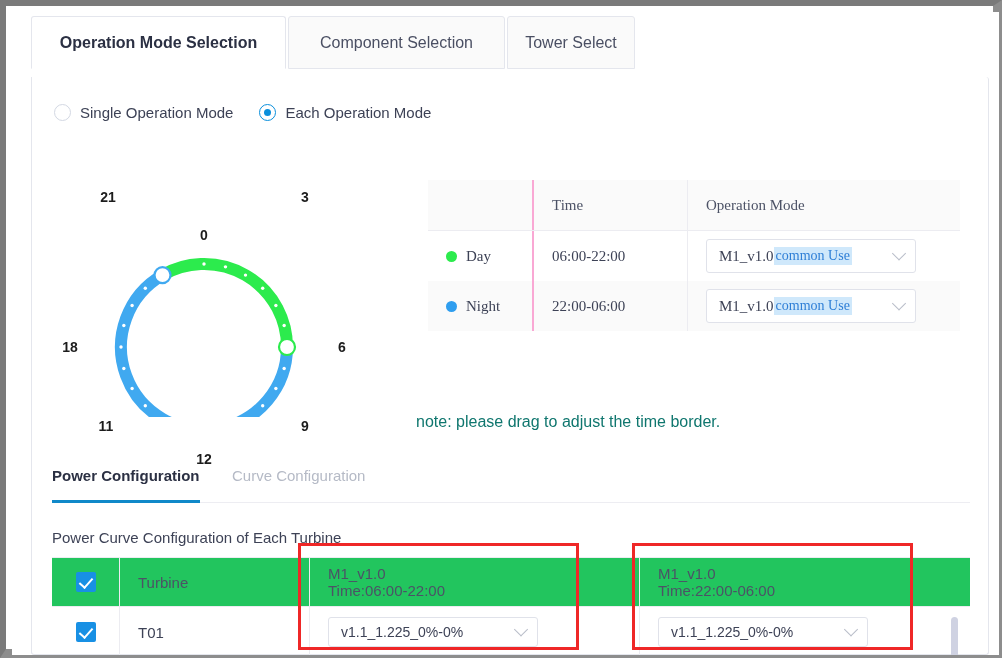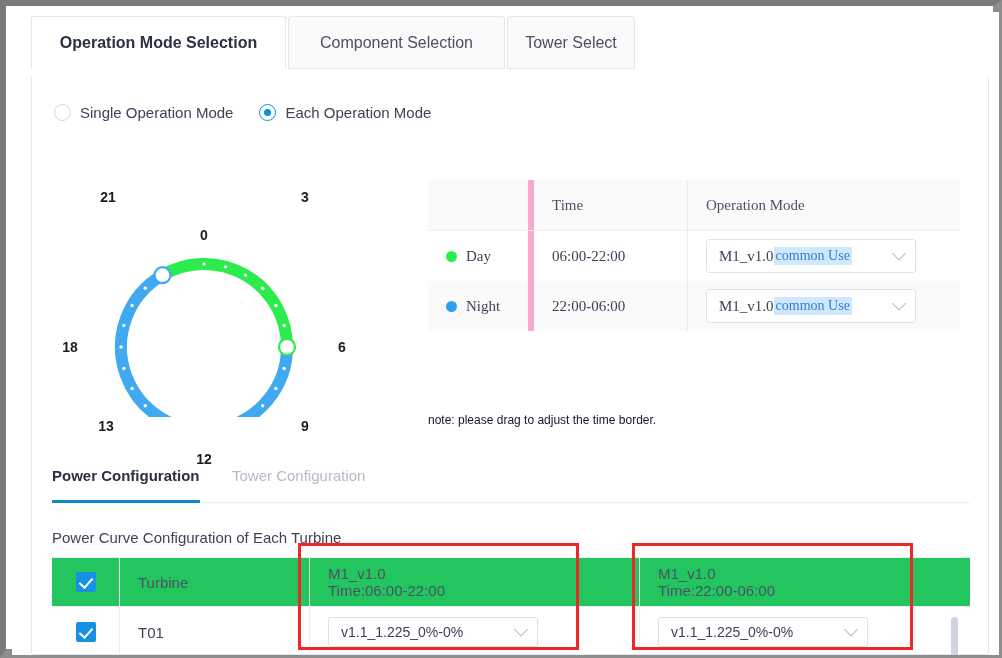--- a/index.html
+++ b/index.html
@@ -78,21 +78,21 @@
   .clock-svg { position:absolute; left:0; top:0; }
   .clk-num {
     position:absolute; font-size:14px; font-weight:bold; color:#1c1c1c;
     transform:translate(-50%,-50%); white-space:nowrap;text-align:center;
   }
 
   
   .mode-table { position:absolute; left:396px; top:103px; width:532px;font-family:Liberation Serif, serif; }
   .mt-head { display:flex; height:51px; background:#fafafa; border-bottom:1px solid #ececf1; }
   .mt-head > div { display:flex; align-items:center; font-size:15px; color:#4c5266; padding-left:18px; }
-  .mt-c0 { width:106px; border-right:6px solid #f9a8d4; flex:0 0 106px; }
+  .mt-c0 { width:106px; border-right:2px solid #f9a8d4; flex:0 0 106px; }
   .mt-c1 { width:154px; border-right:1px solid #ececf1; flex:0 0 154px; }
   .mt-c2 { flex:1 1 auto; }
   .mt-row { display:flex; height:50px; align-items:center; }
   .mt-row.alt { background:#fafafa; }
   .mt-row > div { display:flex; align-items:center; font-size:15px; color:#3d4256; padding-left:18px; height:100%; }
   .legend-dot { width:11px; height:11px; border-radius:50%; display:inline-block; margin-right:9px; flex:0 0 auto; }
 
   .sel {
     display:flex; align-items:center;
     height:34px; width:210px;
@@ -102,21 +102,21 @@
     position:relative;
   }
   .sel .val { white-space:nowrap; }
   .hl { background:#cfe8fb; color:#2f7fd6; padding:1px 2px; font-size:14px; }
   .caret {
     position:absolute; right:11px; top:50%; width:10px; height:10px;
     border-right:1.6px solid #b9bdc9; border-bottom:1.6px solid #b9bdc9;
     transform:translateY(-75%) rotate(45deg);
   }
 
-  .note { position:absolute; left:396px; top:336px; font-size:12px; color:#0f172a; }
+  .note { position:absolute; left:384px; top:336px; font-size:16px; color:#0f766e; }
 
   
   .subtabs { position:absolute; left:20px; top:390px; width:918px; border-bottom:1px solid #ededf2; height:36px; }
   .subtab {
     position:absolute; top:0; bottom:0; display:flex; align-items:flex-start;
     font-size:15px; cursor:pointer; white-space:nowrap;
   }
   .subtab.active { left:0px; color:#2b3043; font-weight:bold; }
   .subtab.inactive { left:180px; color:#b5bac6; }
   .subtab.active::after {
@@ -221,21 +221,21 @@
 
           <circle cx="-41.5" cy="-71.88" r="8" fill="#ffffff" stroke="#40a9f0" stroke-width="2.2"></circle>
           <circle cx="83" cy="0" r="8" fill="#ffffff" stroke="#2ceb4d" stroke-width="2.2"></circle>
         </g>
       </svg>
       <span class="clk-num" style="left:152px; top:83px;">0</span>
       <span class="clk-num" style="left:253px; top:45px;">3</span>
       <span class="clk-num" style="left:290px; top:195px;">6</span>
       <span class="clk-num" style="left:253px; top:274px;">9</span>
       <span class="clk-num" style="left:152px; top:307px;">12</span>
-      <span class="clk-num" style="left:54px;  top:274px;">13</span>
+      <span class="clk-num" style="left:54px;  top:274px;">11</span>
       <span class="clk-num" style="left:18px;  top:195px;">18</span>
       <span class="clk-num" style="left:56px;  top:45px;">21</span>
     </div>
 
     <div class="mode-table">
       <div class="mt-head">
         <div class="mt-c0"></div>
         <div class="mt-c1">Time</div>
         <div class="mt-c2">Operation Mode</div>
       </div>
@@ -271,21 +271,21 @@
       </div>
     </div>
 
     <div class="note">note: please drag to adjust the time border.</div>
 
     <div class="subtabs">
       <div class="subtab active">
         <span>Power Configuration</span>
       </div>
       <div class="subtab inactive">
-        <span>Tower Configuration</span>
+        <span>Curve Configuration</span>
       </div>
     </div>
 
     <div class="sect-title">Power Curve Configuration of Each Turbine</div>
 
     <div class="tt">
       <div class="tt-head">
         <div class="tt-c0">
           <span class="cb"></span>
         </div>

